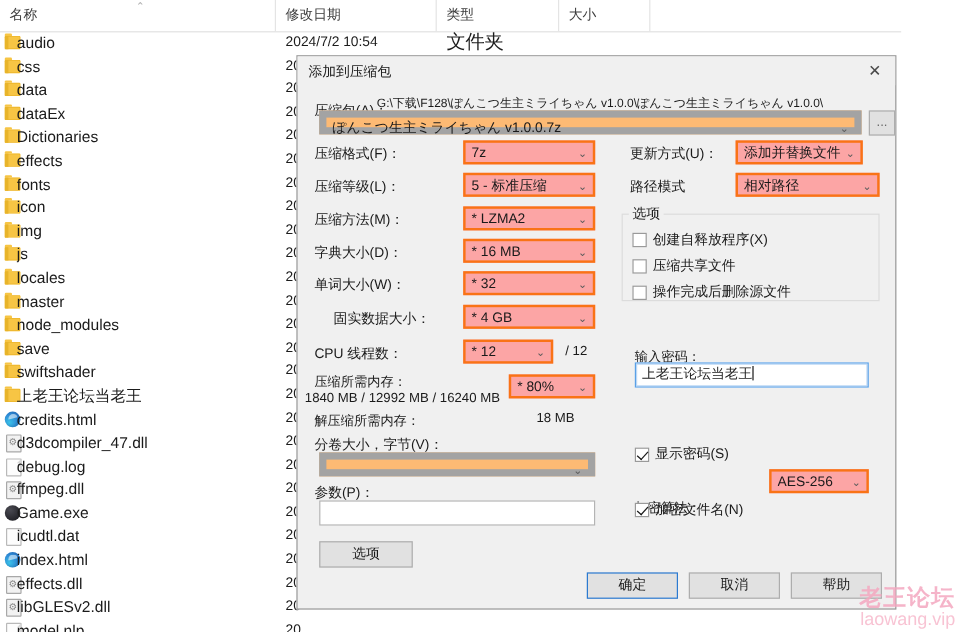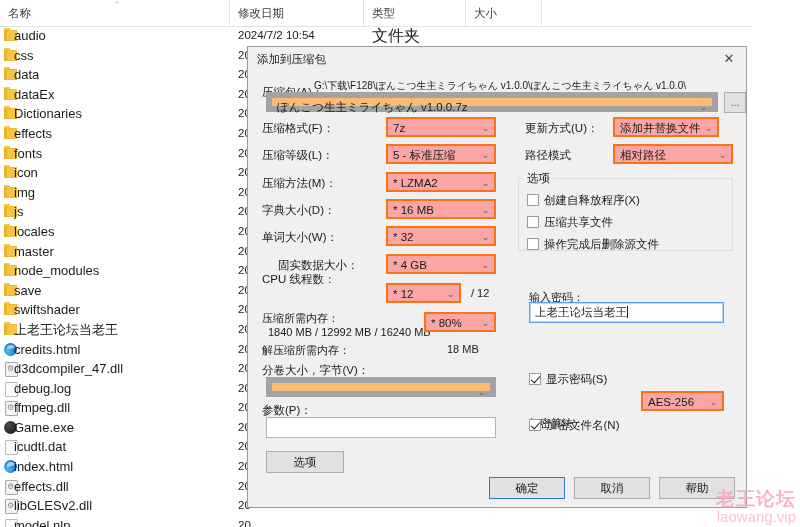--- a/index.html
+++ b/index.html
@@ -511,29 +511,29 @@
       <div class="cv">* 32</div>
       <div class="carr">⌄</div>
     </div>
 
     <div class="lbl" style="left:14px; top:211px;margin-left:16px;">固实数据大小：</div>
     <div class="combo" style="left:138px; top:207px; width:110px;">
       <div class="cv">* 4 GB</div>
       <div class="carr">⌄</div>
     </div>
 
-    <div class="lbl" style="left:14px; top:225px;">CPU 线程数：</div>
+    <div class="lbl" style="left:14px; top:240px;">CPU 线程数：</div>
     <div class="combo" style="left:138px; top:236px; width:75px;">
       <div class="cv">* 12</div>
       <div class="carr">⌄</div>
     </div>
     <div class="static-txt" style="left:223px; top:240px;">/ 12</div>
 
     <div class="static-txt" style="left:14px; top:264px;">压缩所需内存：</div>
-    <div class="static-txt" style="left:20px; top:279px;text-align:right;">1840 MB / 12992 MB / 16240 MB</div>
+    <div class="static-txt" style="left:6px; top:279px;text-align:right;">1840 MB / 12992 MB / 16240 MB</div>
     <div class="combo" style="left:176px; top:265px; width:72px;">
       <div class="cv">* 80%</div>
       <div class="carr">⌄</div>
     </div>
     <div class="static-txt" style="left:14px; top:296px;">解压缩所需内存：</div>
     <div class="static-txt" style="left:199px; top:296px;">18 MB</div>
 
     <div class="lbl" style="left:14px; top:316px;">分卷大小，字节(V)：</div>
     <div class="combo white" style="left:18px; top:330px; width:230px;">
       <div class="cv"></div>

